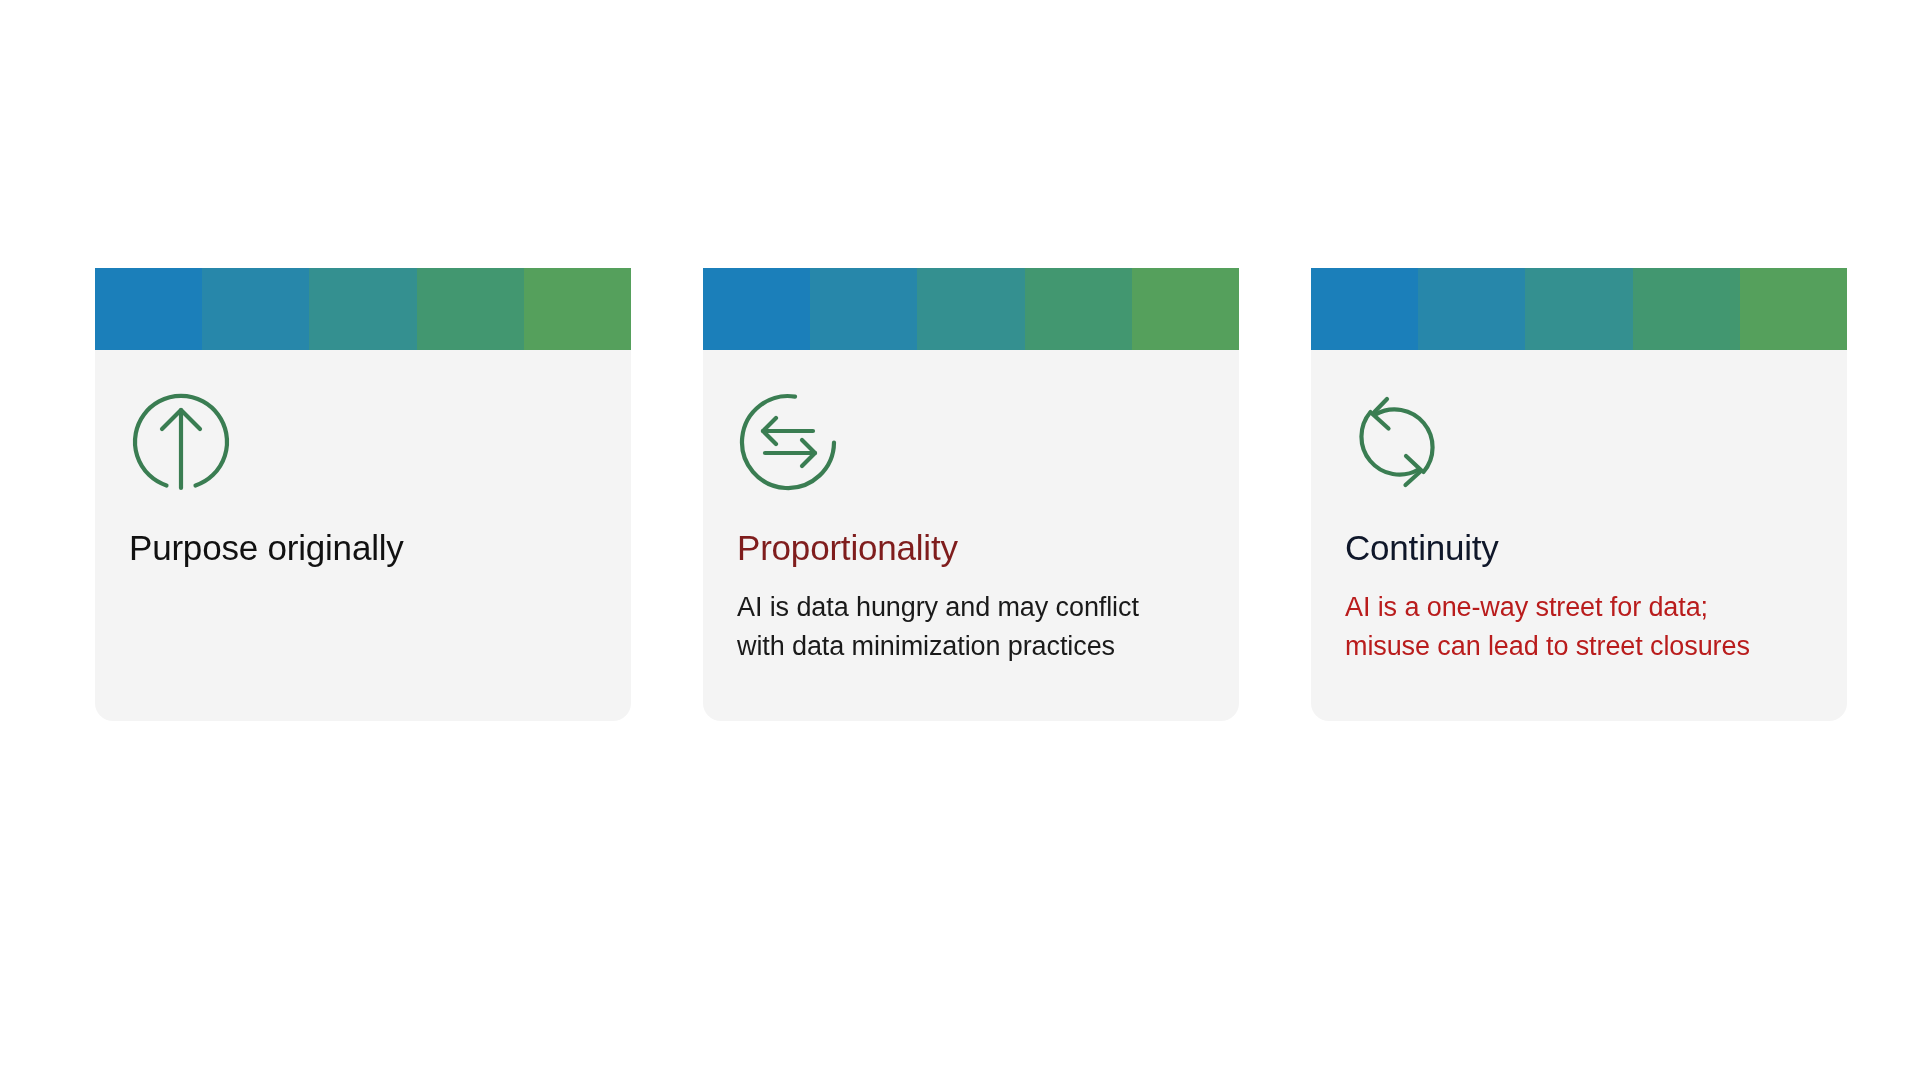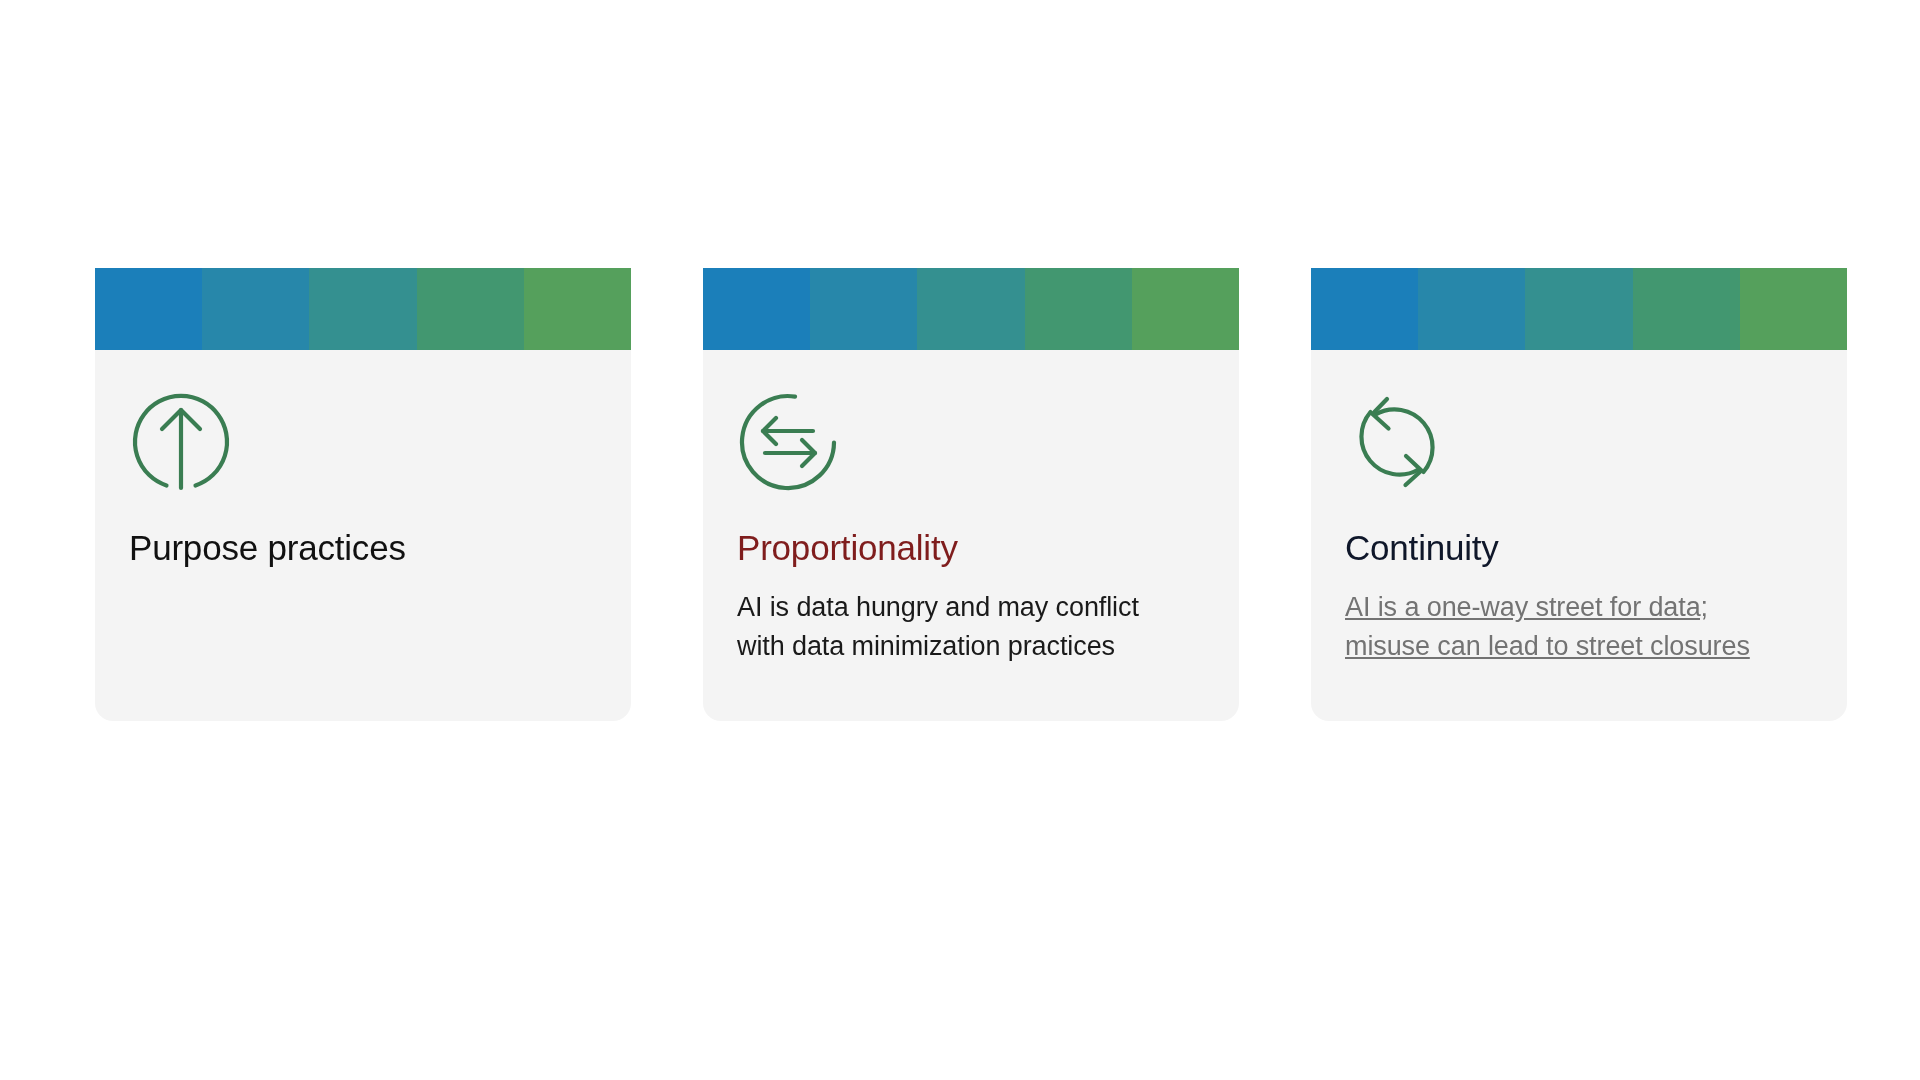--- a/index.html
+++ b/index.html
@@ -102,21 +102,21 @@
         <div class="band" style="background:#55a05c"></div>
       </div>
       <div class="card-body">
         <span class="icon-wrap">
           <svg viewBox="0 0 104 104" fill="none" xmlns="http://www.w3.org/2000/svg">
             <path d="M37.5 95.5 A46 46 0 1 1 66.5 95.5" stroke="#3a7d52" stroke-width="4.2" stroke-linecap="round" fill="none"></path>
             <path d="M52 98 L52 20" stroke="#3a7d52" stroke-width="4.2" stroke-linecap="round"></path>
             <path d="M33 39 L52 20 L71 39" stroke="#3a7d52" stroke-width="4.2" stroke-linecap="round" stroke-linejoin="round" fill="none"></path>
           </svg>
         </span>
-        <h2 class="card-title" style="color: rgb(17, 17, 17);">Purpose practices</h2>
+        <h2 class="card-title" style="color: rgb(17, 17, 17);">Purpose originally</h2>
       </div>
     </div>
 
     <div class="card" style="background: rgb(244, 244, 244);">
       <div class="card-bar">
         <div class="band" style="background:#1b7fba"></div>
         <div class="band" style="background:#2787aa"></div>
         <div class="band" style="background:#349090"></div>
         <div class="band" style="background:#429770"></div>
         <div class="band" style="background:#55a05c"></div>
@@ -147,18 +147,18 @@
       <div class="card-body">
         <span class="icon-wrap">
           <svg viewBox="0 0 104 104" fill="none" xmlns="http://www.w3.org/2000/svg">
             <path d="M30.5 24.5 A38 38 0 0 1 78.5 82" stroke="#3a7d52" stroke-width="4.2" stroke-linecap="round" fill="none"></path>
             <path d="M73.5 79.5 A38 38 0 0 1 25.5 22" stroke="#3a7d52" stroke-width="4.2" stroke-linecap="round" fill="none"></path>
             <path d="M42 9 L27.5 24 L43.5 38.5" stroke="#3a7d52" stroke-width="4.2" stroke-linecap="round" stroke-linejoin="round" fill="none"></path>
             <path d="M61 66 L76.5 80.5 L60.5 95" stroke="#3a7d52" stroke-width="4.2" stroke-linecap="round" stroke-linejoin="round" fill="none"></path>
           </svg>
         </span>
         <h2 class="card-title" style="color: #0f172a;">Continuity</h2>
-        <p class="card-desc" style="color: #737373; text-decoration: underline;">AI is a one-way street for data; misuse can lead to street closures</p>
+        <p class="card-desc" style="color: #b91c1c;">AI is a one-way street for data; misuse can lead to street closures</p>
       </div>
     </div>
 
   </div>
 </div>
 
 </body></html>

